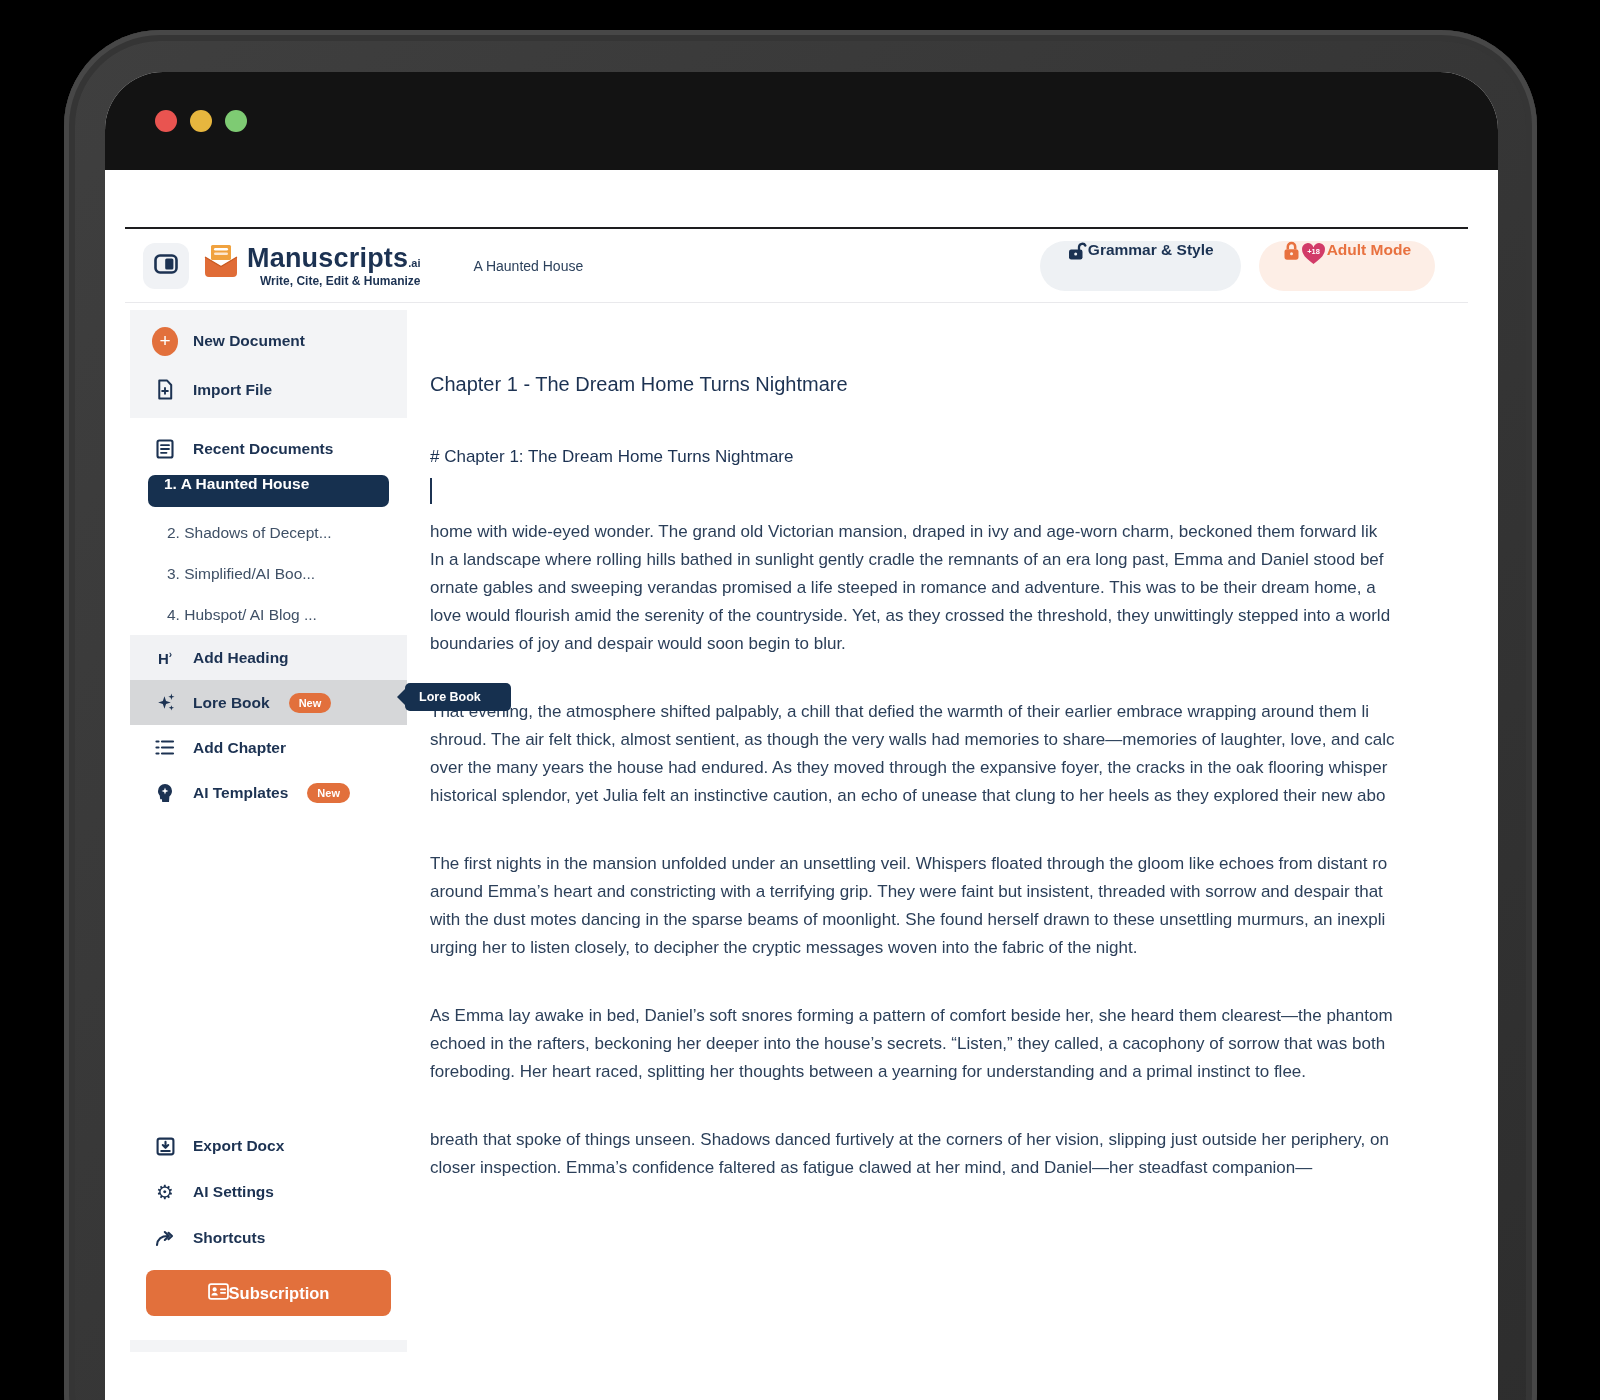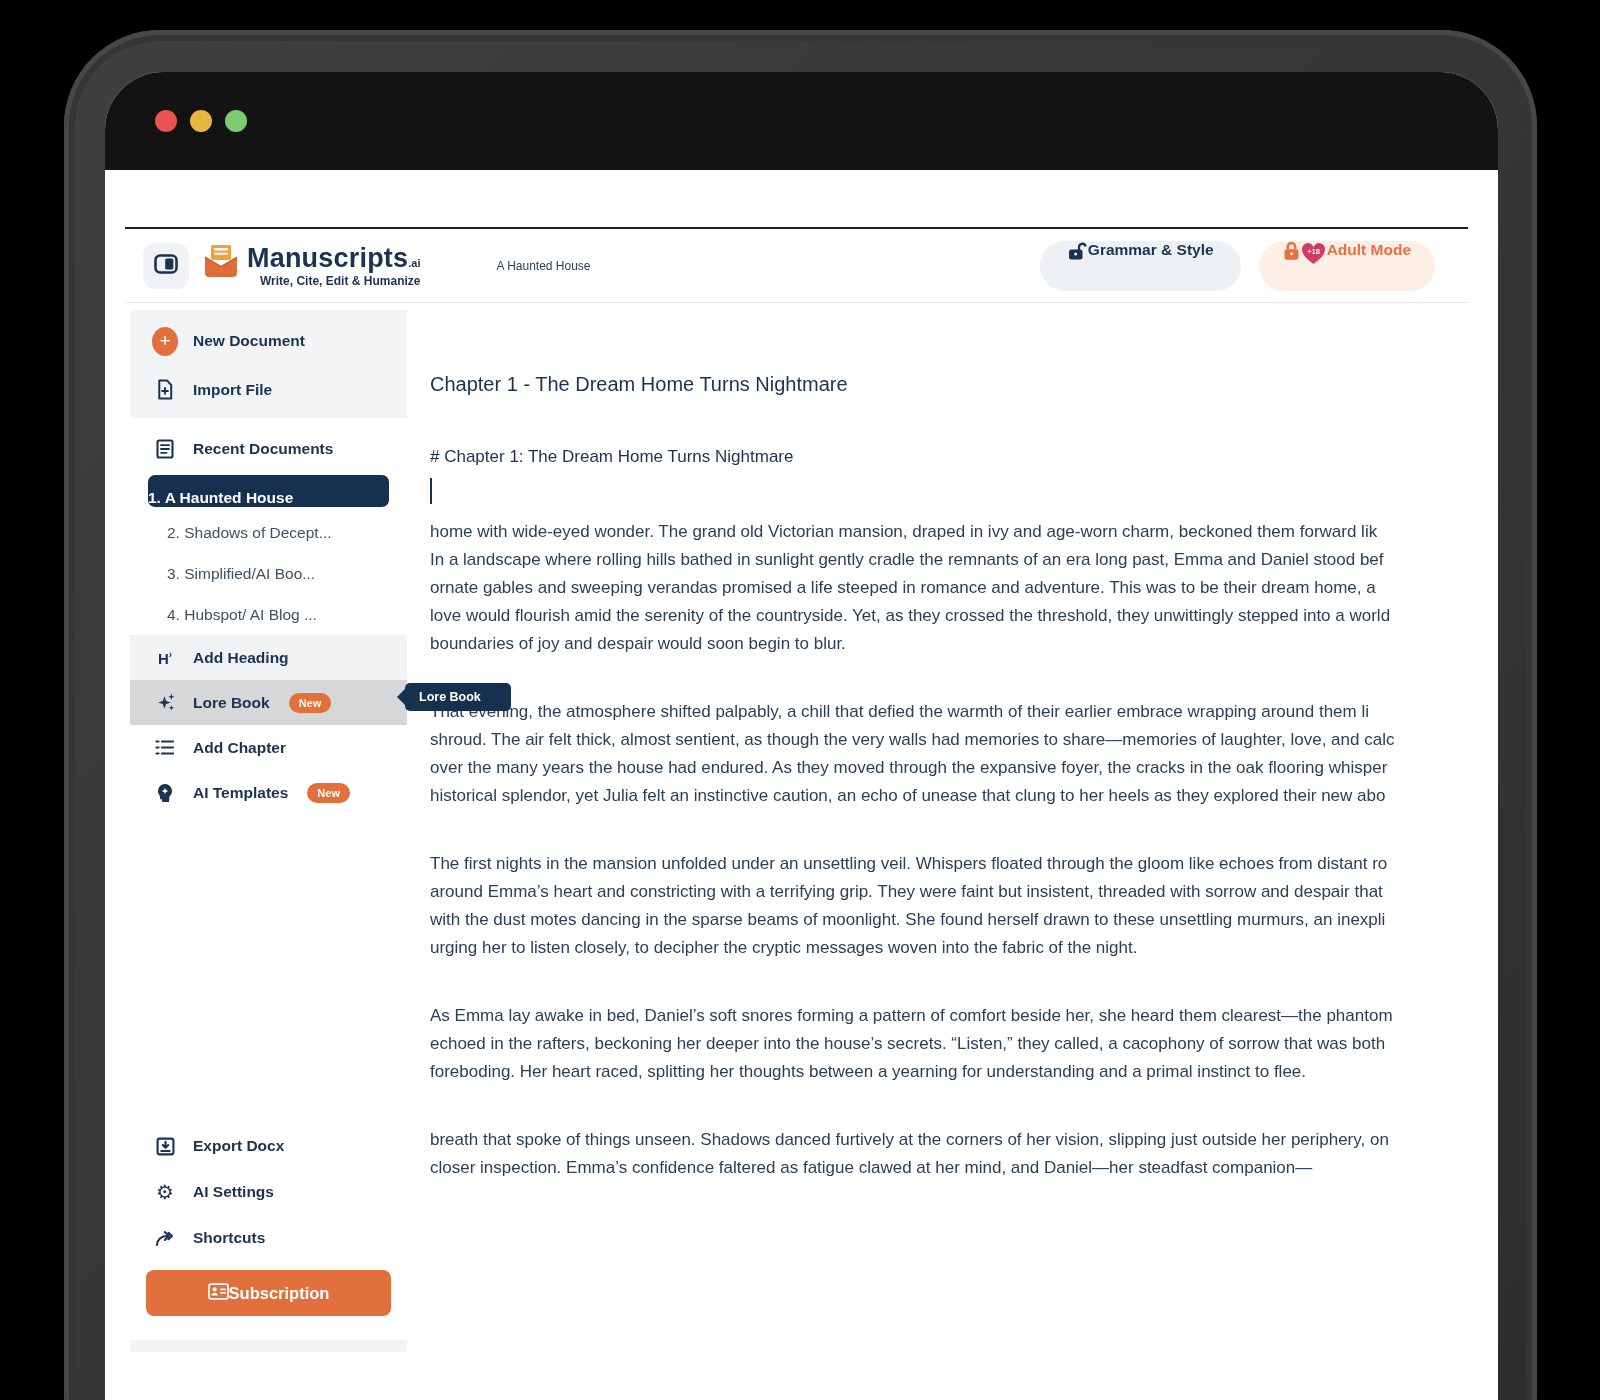--- a/index.html
+++ b/index.html
@@ -20,39 +20,39 @@
   .app { position:absolute; top:98px; left:0; right:0; bottom:0; background:#fff; display:flex; flex-direction:column; }
   .app-header { margin:57px 30px 0 20px; border-top:2px solid #1d1d1f; border-bottom:1px solid #e9e9ec;
                 height:76px; display:flex; align-items:center; }
   .toggle-btn { width:46px; height:46px; border-radius:12px; background:#f0f2f5; margin-left:18px;
                 display:flex; align-items:center; justify-content:center; cursor:pointer; }
   .logo-block { display:flex; align-items:flex-start; margin-left:14px; }
   .logo-txt { margin-left:8px; }
   .logo-name { font-size:27px; font-weight:700; color:#1c3252; letter-spacing:.2px; line-height:30px; }
   .logo-suffix { font-size:11px; font-weight:700; color:#1c3252; }
   .logo-tagline { font-size:12px; font-weight:600; color:#1c3252; margin-top:1px; text-align:right; }
-  .doc-title { margin-left:76px; font-size:12px; font-weight:500; color:#2c415c; }
+  .doc-title { margin-left:53px; font-size:14px; font-weight:500; color:#2c415c; }
   .hspacer { flex:1; }
   .pill { height:50px; border-radius:26px; display:flex; gap:0; cursor:pointer; }
   .pill.grammar { background:#eef1f4; padding:0 27px; color:#1b3252; font-size:15.5px; font-weight:600; }
   .pill.adult { background:#fdeee6; padding:0 24px; color:#e8713f; font-size:15.5px; font-weight:600; margin-left:18px; margin-right:33px; }
 
   .app-body { flex:1; display:flex; overflow:hidden; }
 
   
   .sidebar { width:277px; margin-left:25px; display:flex; flex-direction:column; font-size:15.5px; color:#1c3252; }
   .sb-row { height:45px; display:flex; align-items:center; gap:15px; padding-left:22px; font-weight:600; cursor:pointer; }
   .sb-icon { width:26px; display:flex; justify-content:center; flex-shrink:0; }
   .sec-top { background:#f3f4f6; margin-top:7px; padding:5px 0 6px; }
   .row-newdoc { height:52px; }
   .plus-circle { width:29px; height:29px; border-radius:50%; background:#e2703c; color:#fff; font-size:19px;
                  display:flex; align-items:center; justify-content:center; font-weight:500; }
   .sec-recent { background:#fff; padding-top:8px; }
   .doc-sel { margin:4px 18px 5px; height:32px; border-radius:7px; background:#16304f; color:#fff;
-             display:flex; align-items:flex-end; padding-left:0; font-weight:600; font-size:15.5px; cursor:pointer; }
+             display:flex; align-items:flex-start; padding-left:16px; font-weight:600; font-size:15.5px; cursor:pointer; }
   .doc-item { height:41px; display:flex; align-items:center; padding-left:37px; color:#3f5066; font-weight:500; cursor:pointer; }
   .row-gray { background:#f1f2f4; }
   .row-hover { background:#d6d7d9; }
   .badge { background:#e2703c; color:#fff; font-size:11px; font-weight:700; padding:4px 10px; border-radius:11px; margin-left:4px; }
   .h-icon { font-weight:700; font-size:15px; color:#1c3252; }
   .h-icon small { font-size:10px; vertical-align:super; font-weight:700; }
   .sb-spacer { flex:1; }
   .sb-footer .sb-row { height:46px; }
   .gear-glyph { font-family:"DejaVu Sans",sans-serif; font-size:20px; line-height:20px; color:#1c3252; }
   .sub-btn { margin:9px 16px 0; height:46px; border-radius:8px; background:#e2703c; color:#fff; font-size:16.5px;

